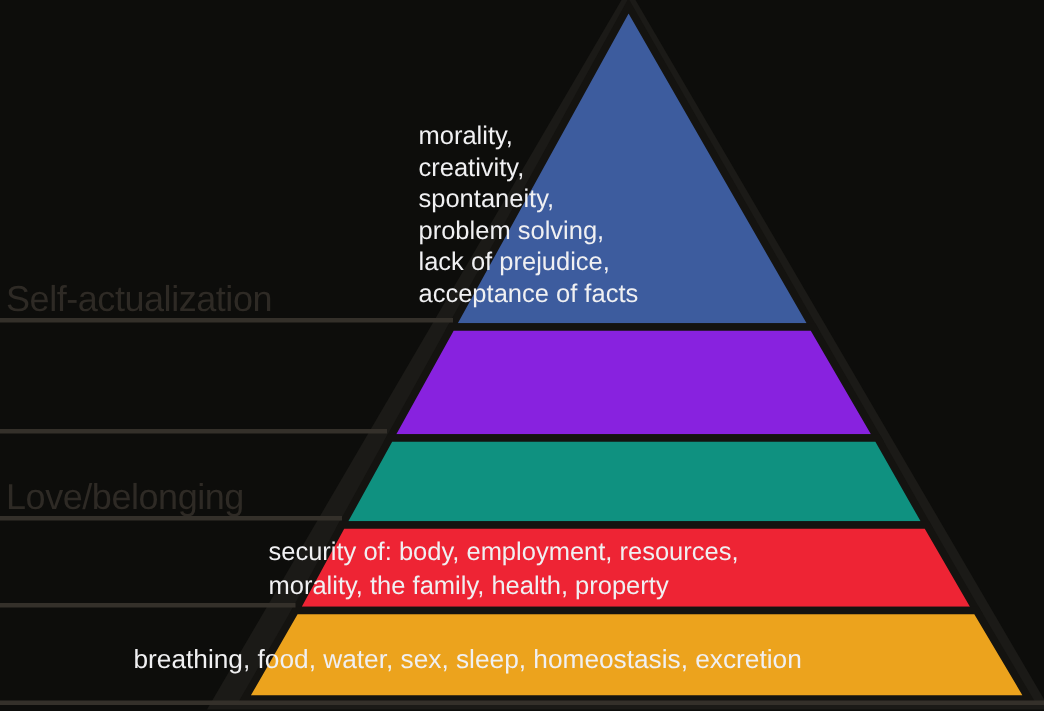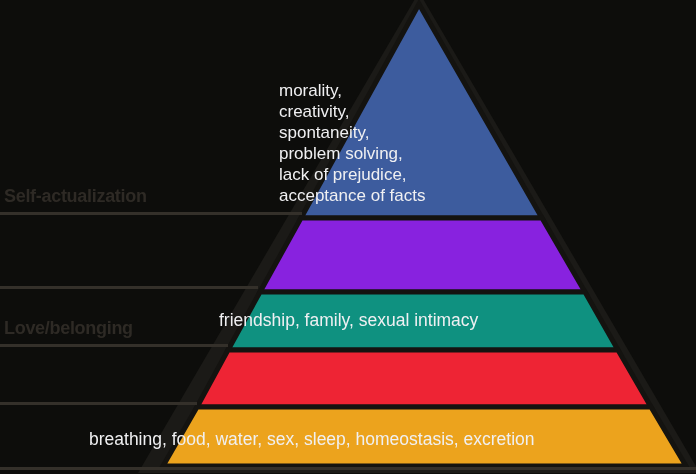--- a/index.html
+++ b/index.html
@@ -22,22 +22,22 @@
   }
   .band {
     stroke: #141310;
     stroke-width: 5;
     stroke-linejoin: miter;
   }
   .side-label {
     position: absolute;
     left: 4px;
     color: #2e2a25;
-    font-size: 18px;
-    font-weight: bold;
+    font-size: 24px;
+    font-weight: normal;
     letter-spacing: -0.3px;
     white-space: nowrap;
   }
   .side-line {
     position: absolute;
     left: 0;
     height: 3px;
   }
   .band-text {
     position: absolute;
@@ -78,18 +78,19 @@
   <div class="side-line" style="top: 467px; width: 696px; background: rgb(52, 48, 42);"></div>
 
   <div class="band-text lv1" style="left:279px;top:80px;width:280px">morality,
 creativity,
 spontaneity,
 problem solving,
 lack of prejudice,
 acceptance of facts</div>
 
 
-  <div class="band-text lv3" style="left:219px;top:310px;width:400px">friendship, family, sexual intimacy</div>
 
+  <div class="band-text lv4" style="left:179px;top:356px;width:480px">security of: body, employment, resources,
+morality, the family, health, property</div>
 
   <div class="band-text lv5" style="left:89px;top:429px;width:660px">breathing, food, water, sex, sleep, homeostasis, excretion</div>
 
 </div>
 
 </body></html>

